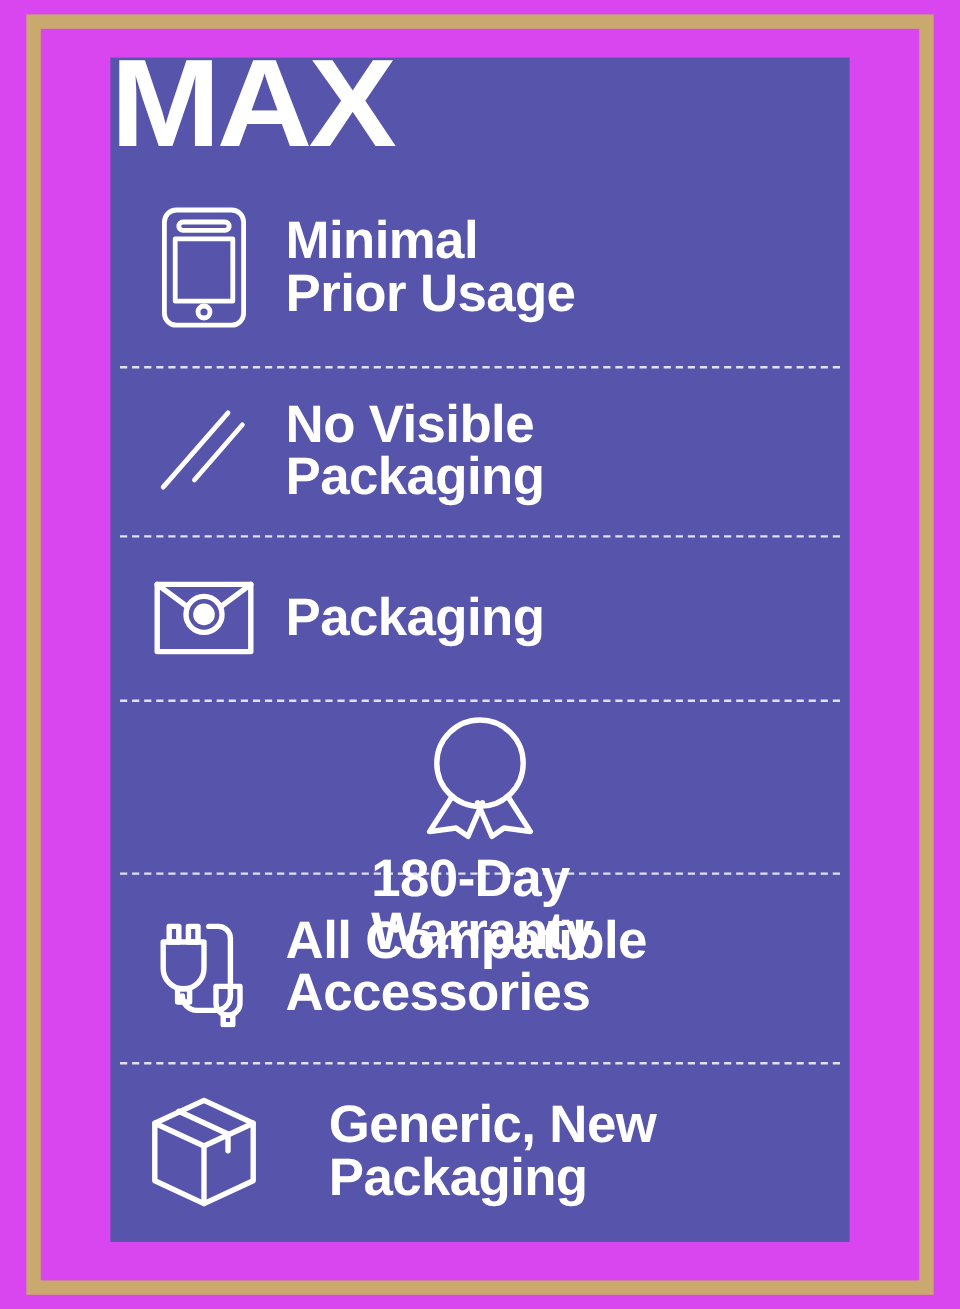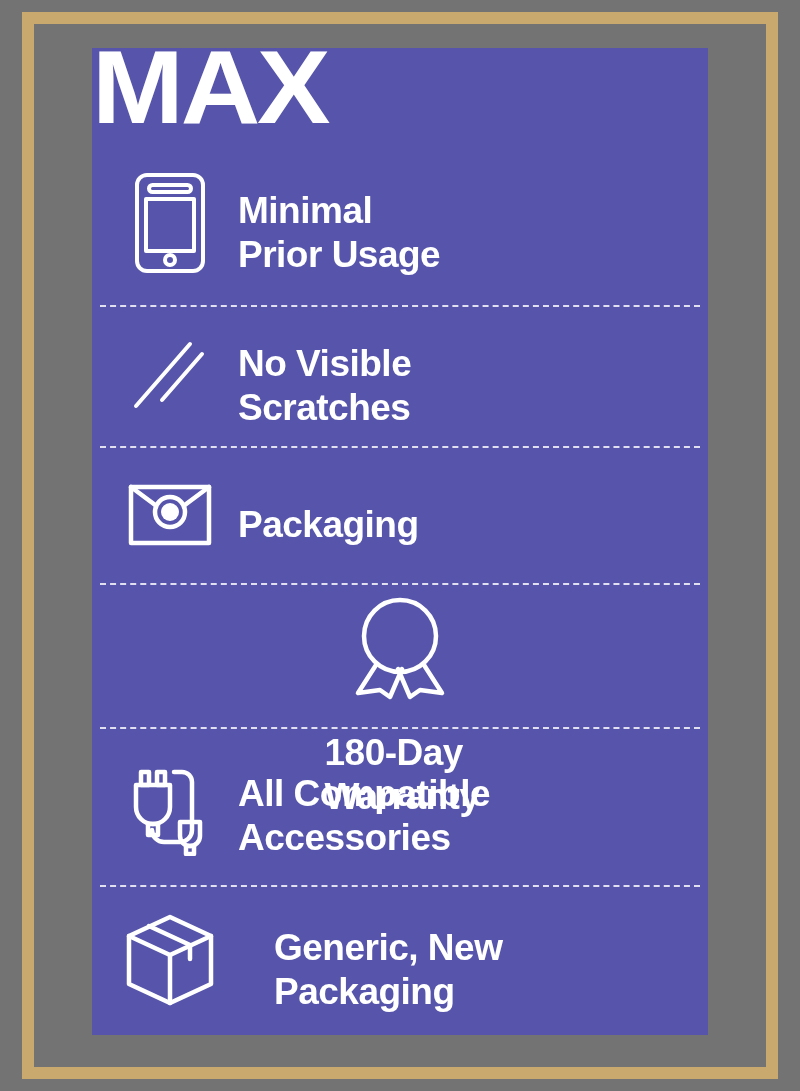--- a/index.html
+++ b/index.html
@@ -9,21 +9,21 @@
     width: 800px;
     height: 1091px;
     background: #ffffff;
     font-family: "Liberation Sans", sans-serif;
   }
 
   .poster {
     position: relative;
     width: 800px;
     height: 1091px;
-    background: #737373;
+    background: #d946ef;
     overflow: hidden;
   }
 
   
   .gold-frame {
     position: absolute;
     left: 22px;
     top: 12px;
     width: 756px;
     height: 1067px;
@@ -96,26 +96,25 @@
 
   .row-icon svg {
     display: block;
   }
 
   .row-label {
     flex: 1 1 auto;
     color: #ffffff;
     font-family: "Liberation Sans", sans-serif;
     font-weight: bold;
-    font-size: 37px;
+    font-size: 44px;
     line-height: 44px;
     letter-spacing: -0.5px;
     white-space: pre-line;
     padding-left: 4px;
-    margin-top: 20px;
   }
 
   
   .row-1 { height: 165px; }
   .row-2 { height: 141px; }
   .row-3 { height: 137px; }
   .row-4 { height: 144px; flex-direction: column; }
   .row-5 { height: 158px; justify-content: space-between; }
   .row-6 { height: 150px; gap: 36px; }
 </style>
@@ -146,21 +145,21 @@
     </div>
 
     <div class="row row-2">
       <div class="row-icon">
         <svg width="84" height="76" viewBox="0 0 84 76" fill="none" stroke="#ffffff" stroke-width="4" stroke-linecap="round">
           <line x1="8" y1="68" x2="62" y2="6"></line>
           <line x1="34" y1="62" x2="74" y2="16"></line>
         </svg>
       </div>
       <div class="row-label">No Visible
-Scratches</div>
+Packaging</div>
     </div>
 
     <div class="row row-3">
       <div class="row-icon">
         <svg width="84" height="62" viewBox="0 0 84 62" fill="none" stroke="#ffffff" stroke-width="4.5" stroke-linecap="round" stroke-linejoin="round">
           <rect x="3" y="3" width="78" height="56"></rect>
           <path d="M3 3 L42 32 L81 3"></path>
           <circle cx="42" cy="28" r="15" fill="#5755ab"></circle>
           <circle cx="42" cy="28" r="9" fill="#ffffff" stroke="none"></circle>
         </svg>

